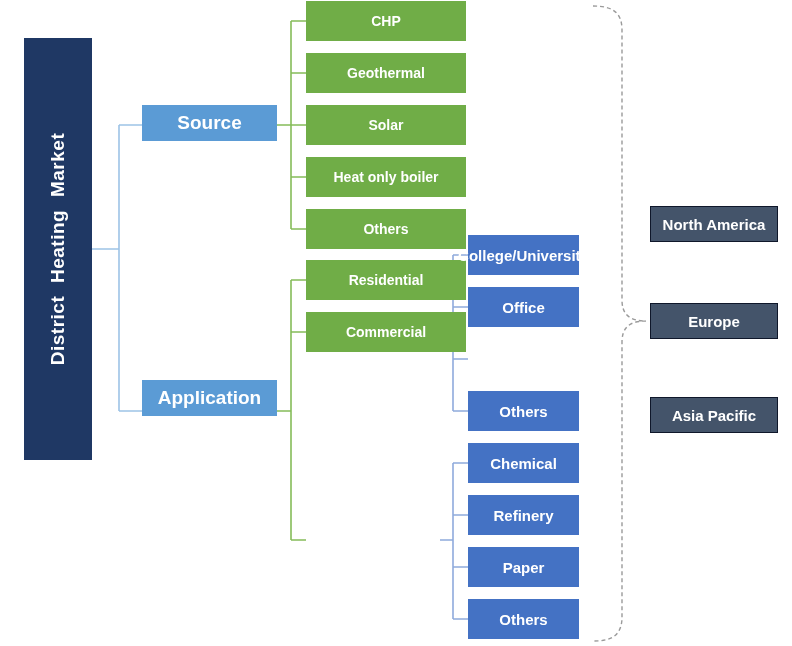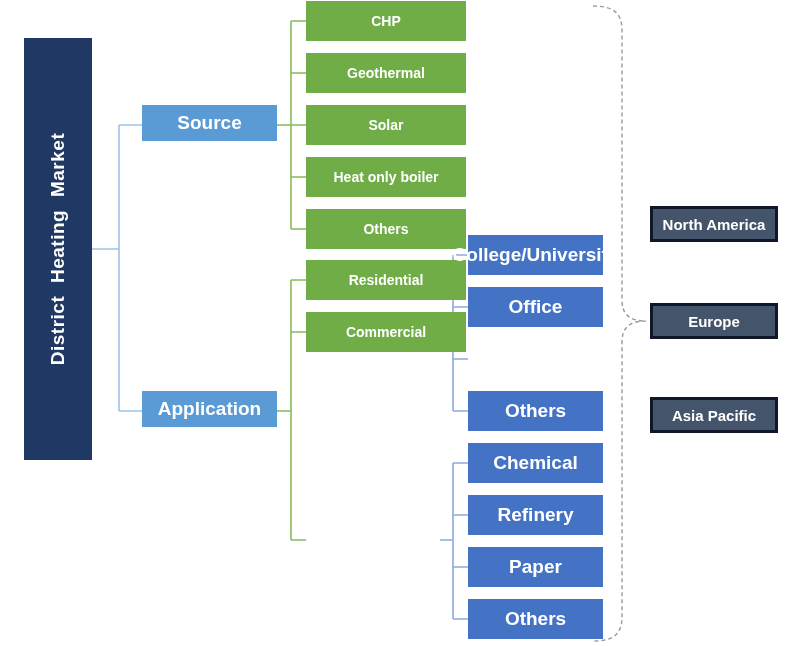--- a/index.html
+++ b/index.html
@@ -29,25 +29,25 @@
   .lvl1{
     background:var(--c-level1_blue);
     left:142px;width:135px;height:36px;font-size:19px;
   }
   .green{
     background:var(--c-green);
     left:306px;width:160px;height:40px;font-size:14px;
   }
   .blue{
     background:var(--c-child_blue);
-    left:468px;width:135px;height:40px;font-size:19px;
+    left:468px;width:111px;height:40px;font-size:15px;
   }
   .region{
     background:var(--c-region_slate);
-    border:3px solid #0f172a;
+    border:1px solid #0f172a;
     left:650px;width:128px;height:36px;font-size:15px;
   }
   .ln-lightblue{stroke:var(--c-line_light_blue);stroke-width:1.6;fill:none;}
   .ln-green{stroke:var(--c-line_green);stroke-width:1.6;fill:none;}
   .ln-blue{stroke:var(--c-line_blue);stroke-width:1.6;fill:none;}
   .ln-brace{stroke:var(--c-brace_gray);stroke-width:1.4;fill:none;stroke-dasharray:4 3;}
 </style>
 </head>
 <body>
 
@@ -66,21 +66,21 @@
     <path class="ln-blue" d="M440 540 H453 M453 463 V619 M453 463 H468 M453 515 H468 M453 567 H468 M453 619 H468"></path>
 
     <path class="ln-brace" d="M593 6 C612 6 622 12 622 30 L622 300 C622 314 629 321 646 321 C629 321 622 328 622 342 L622 617 C622 635 612 641 594 641"></path>
   </svg>
 
   <div class="box root">
     <span>District Heating Market</span>
   </div>
 
   <div class="box lvl1" style="top:105px">Source</div>
-  <div class="box lvl1" style="top:391px">Application</div>
+  <div class="box lvl1" style="top:380px">Application</div>
 
   <div class="box green" style="top:1px">CHP</div>
   <div class="box green" style="top:53px">Geothermal</div>
   <div class="box green" style="top:105px">Solar</div>
   <div class="box green" style="top:157px">Heat only boiler</div>
   <div class="box green" style="top:209px">Others</div>
 
   <div class="box green" style="top:260px">Residential</div>
   <div class="box green" style="top:312px">Commercial</div>
 

